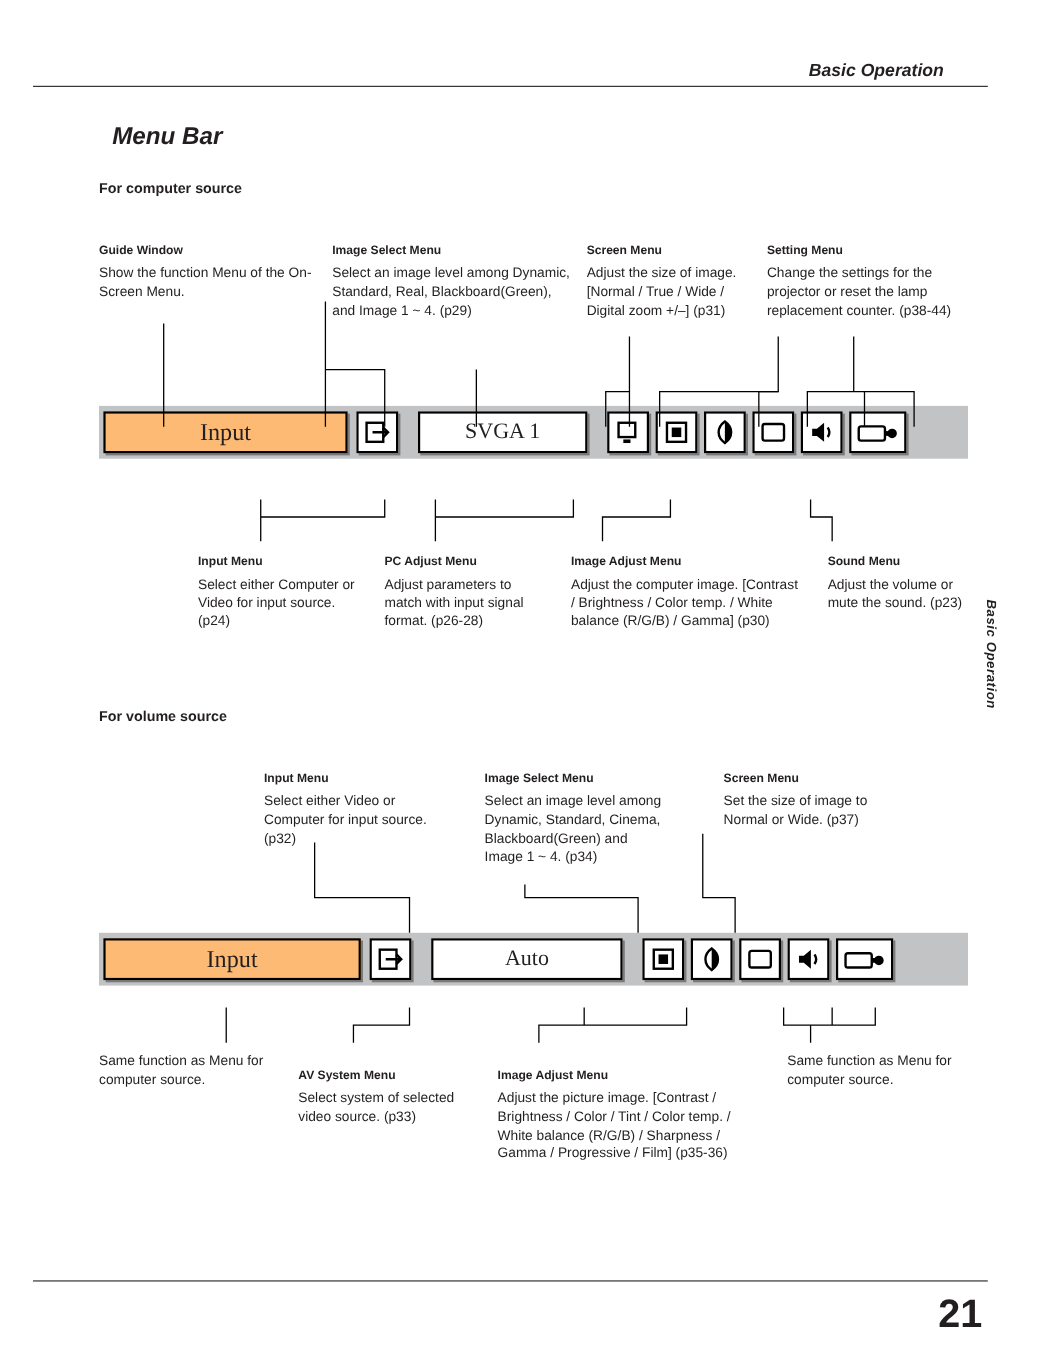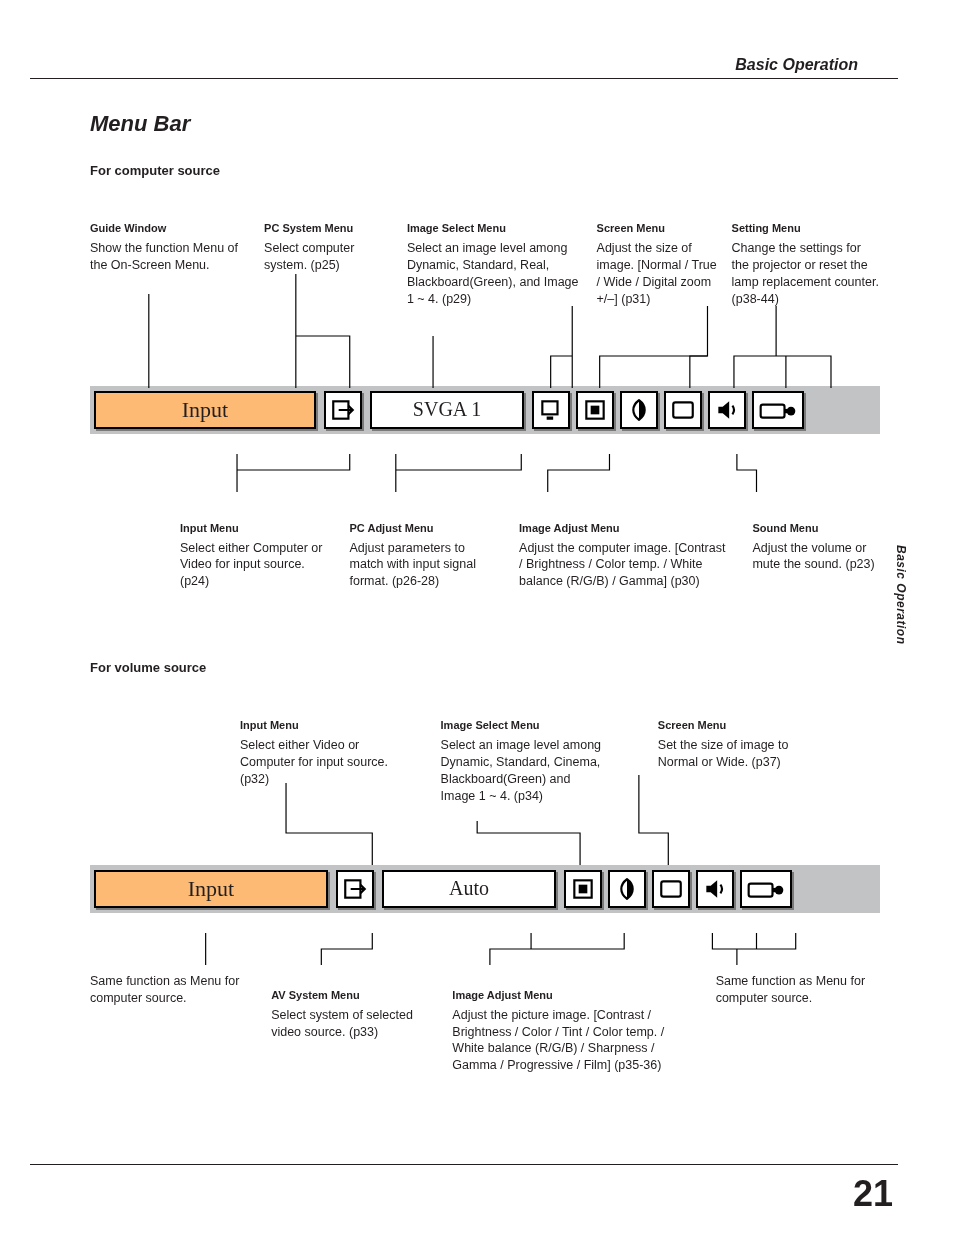--- a/index.html
+++ b/index.html
@@ -52,21 +52,21 @@
     writing-mode: vertical-rl;
     font-style: italic;
     font-weight: 700;
     font-size: 12px;
     letter-spacing: 0.5px;
   }
   h1.title {
     font-style: italic;
     font-weight: 700;
     font-size: 22px;
-    margin: 55px 0 0 0;
+    margin: 55px 0 0 12px;
   }
   .section-label {
     font-weight: 700;
     font-size: 13px;
   }
   .callouts {
     display: flex;
     gap: 10px;
     margin-top: 28px;
   }
@@ -124,21 +124,21 @@
     background: #fff;
     border: 2px solid #000;
     box-shadow: 2px 2px 0 #7a7a7a;
     width: 150px;
     height: 34px;
     display: flex;
     align-items: center;
     justify-content: center;
     font-family: Georgia, "Times New Roman", serif;
     font-size: 20px;
-    margin: 0 2px;
+    margin: 0 12px;
   }
   svg.icon { width: 26px; height: 26px; }
 
   
   .overlay {
     position: absolute;
     left: 0; top: 0; width: 100%; height: 100%;
     pointer-events: none;
   }
   .page-number {
@@ -174,24 +174,20 @@
 
   <div style="margin-top:26px;">
     <div class="section-label">For computer source</div>
 
     <div class="group">
 
       <div class="callouts">
         <div class="col" style="flex:1.05">
           <h3>Guide Window</h3>
           <p>Show the function Menu of the On-Screen Menu.</p>
-        </div>
-        <div class="col" style="flex:0.85">
-          <h3>PC System Menu</h3>
-          <p>Select computer system. (p25)</p>
         </div>
         <div class="col" style="flex:1.15">
           <h3>Image Select Menu</h3>
           <p>Select  an image level among Dynamic, Standard, Real, Blackboard(Green), and Image 1 ~ 4. (p29)</p>
         </div>
         <div class="col" style="flex:0.8">
           <h3>Screen Menu</h3>
           <p>Adjust the size of image.  [Normal / True / Wide / Digital zoom +/–] (p31)</p>
         </div>
         <div class="col" style="flex:0.95">

